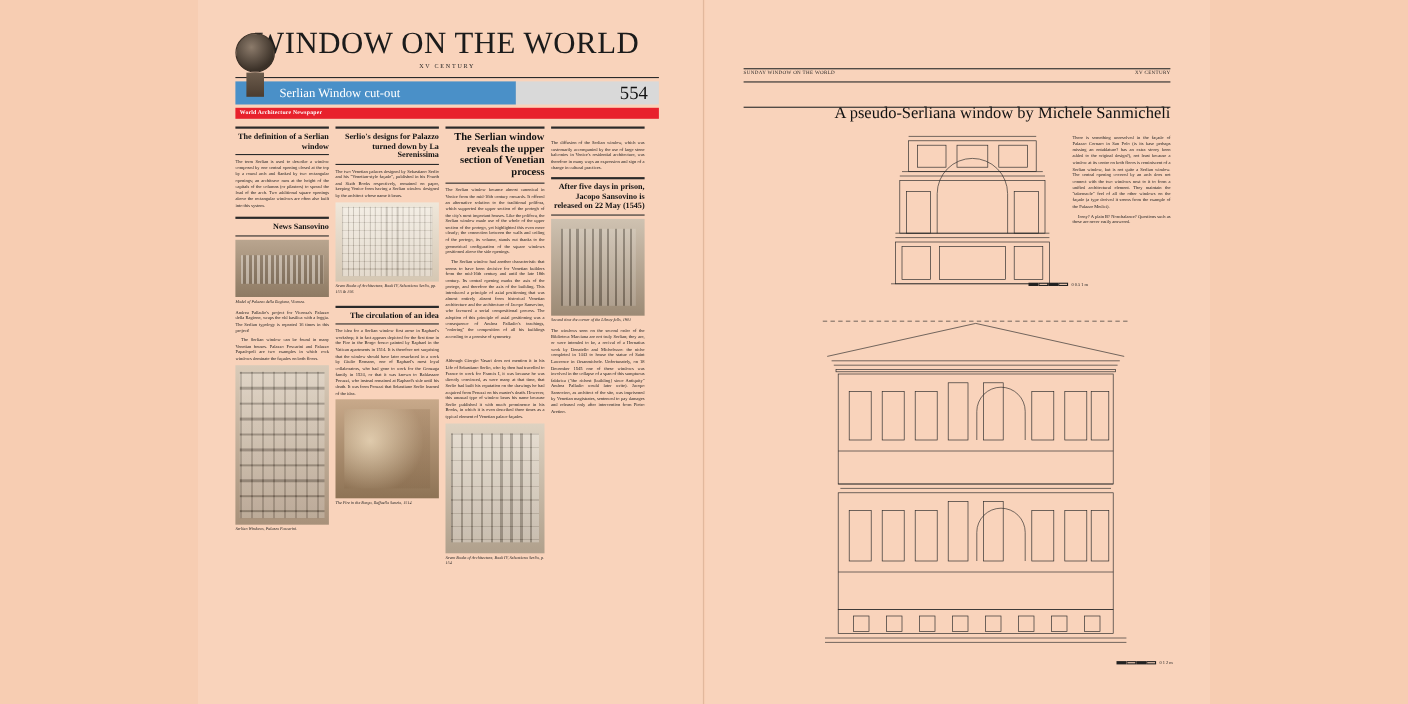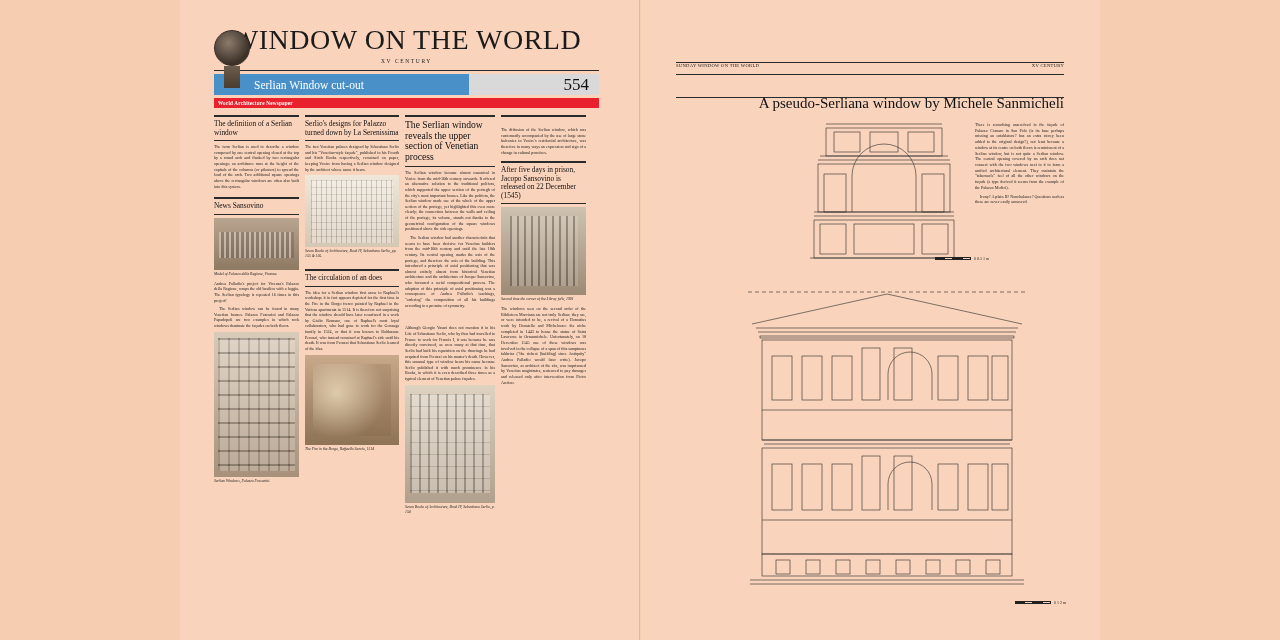--- a/index.html
+++ b/index.html
@@ -75,22 +75,23 @@
   
   .cols {
     position: absolute; left: 214px; top: 112px; width: 385px; height: 505px;
     display: flex; gap: 6px;
   }
   .col { width: 85px; position: relative; }
   .col.wide { width: 94px; }
   .col.extra { width: 90px; }
 
   h2.head {
-    font-size: 7.4px; line-height: 1.15; margin: 0 0 3px 0; font-weight: normal;
+    font-size: 7.4px; line-height: 1.15; margin: 0 0 3px 0; font-weight: bold;
     color: #111;
+    text-align: right;
   }
   h2.head.big { font-size: 9.6px; line-height: 1.12; }
   .hrule { height: 1px; background: #2a2a2a; margin: 3px 0 3px 0; }
   .hrule.thick { height: 2px; }
   p.body {
     font-size: 4.1px; line-height: 1.38; margin: 0 0 3px 0; text-align: justify;
     color: #1c1c1c; hyphens: auto;
   }
   p.body.indent { text-indent: 5px; }
   .caption { font-size: 3.8px; line-height: 1.3; margin-top: 2px; color: #222; font-style: italic;}
@@ -231,21 +232,21 @@
       <div class="hrule thick"></div>
       <h2 class="head">Serlio's designs for Palazzo turned down by La Serenissima</h2>
       <div class="hrule"></div>
       <p class="body">The two Venetian palaces designed by Sebastiano Serlio and his "Venetian-style façade", published in his Fourth and Sixth Books respectively, remained on paper, keeping Venice from having a Serlian window designed by the architect whose name it bears.</p>
       <div class="figure">
         <div class="art serlio2" style="height:72px"></div>
         <div class="caption">Seven Books of Architecture, Book IV, Sebastiano Serlio, pp. 155 &amp; 156.</div>
       </div>
 
       <div class="hrule thick" style="margin-top:10px"></div>
-      <h2 class="head">The circulation of an does</h2>
+      <h2 class="head">The circulation of an idea</h2>
       <div class="hrule"></div>
       <p class="body">The idea for a Serlian window first arose in Raphael's workshop; it in fact appears depicted for the first time in the Fire in the Borgo fresco painted by Raphael in the Vatican apartments in 1514. It is therefore not surprising that the window should have later resurfaced in a work by Giulio Romano, one of Raphael's most loyal collaborators, who had gone to work for the Gonzaga family in 1524, or that it was known to Baldassare Peruzzi, who instead remained at Raphael's side until his death. It was from Peruzzi that Sebastiano Serlio learned of the idea.</p>
       <div class="figure">
         <div class="art fresco"></div>
         <div class="caption">The Fire in the Borgo, Raffaello Sanzio, 1514</div>
       </div>
     </div>
 
     <div class="col extra">
       <div class="hrule thick"></div>
@@ -259,21 +260,21 @@
         <div class="art loggia"></div>
         <div class="caption">Seven Books of Architecture, Book IV, Sebastiano Serlio, p. 154</div>
       </div>
     </div>
 
     <div class="col">
       <div class="hrule thick"></div>
       <div style="height:7px"></div>
       <p class="body">The diffusion of the Serlian window, which was customarily accompanied by the use of large stone balconies in Venice's residential architecture, was therefore in many ways an expression and sign of a change in cultural practices.</p>
       <div class="hrule thick" style="margin-top:6px"></div>
-      <h2 class="head">After five days in prison, Jacopo Sansovino is released on 22 December (1545)</h2>
+      <h2 class="head">After five days in prison, Jacopo Sansovino is released on 22 May (1545)</h2>
       <div class="hrule"></div>
       <div class="figure">
         <div class="art prison"></div>
         <div class="caption">Second time the corner of the Libray falls, 1901</div>
       </div>
       <p class="body" style="margin-top:4px">The windows seen on the second order of the Biblioteca Marciana are not truly Serlian; they are, or were intended to be, a revival of a Hornatius work by Donatello and Michelozzo: the niche completed in 1443 to house the statue of Saint Lawrence in Orsanmichele. Unfortunately, on 18 December 1545 one of these windows was involved in the collapse of a span of this sumptuous fabbrica ("the richest [building] since Antiquity" Andrea Palladio would later write). Jacopo Sansovino, as architect of the site, was imprisoned by Venetian magistrates, sentenced to pay damages and released only after intervention from Pietro Aretino.</p>
     </div>
   </div>
 
   <div class="r-rule1"></div>

